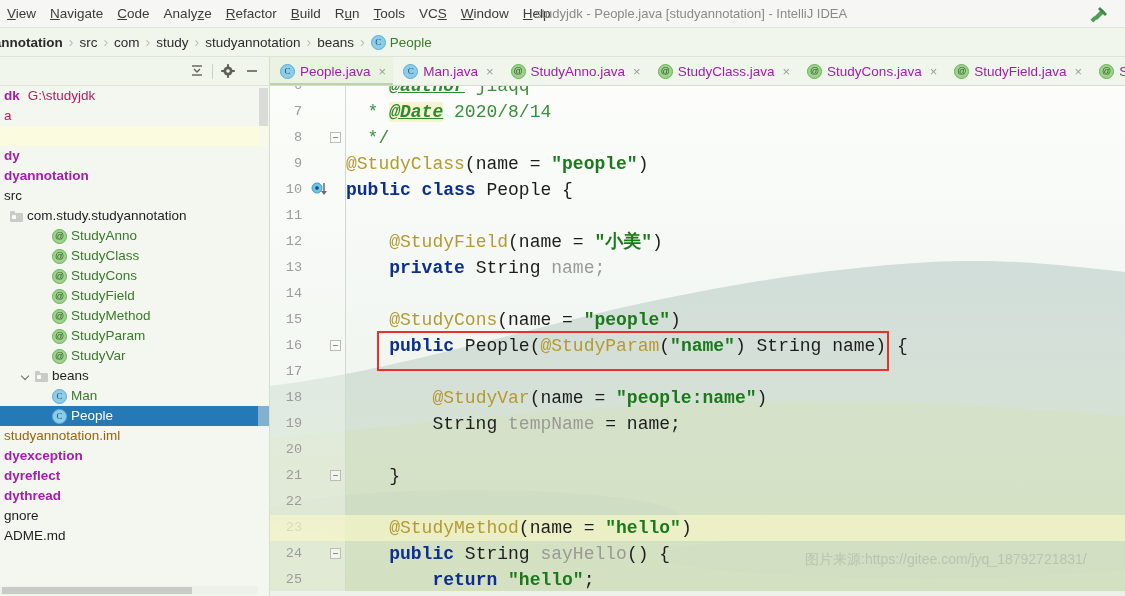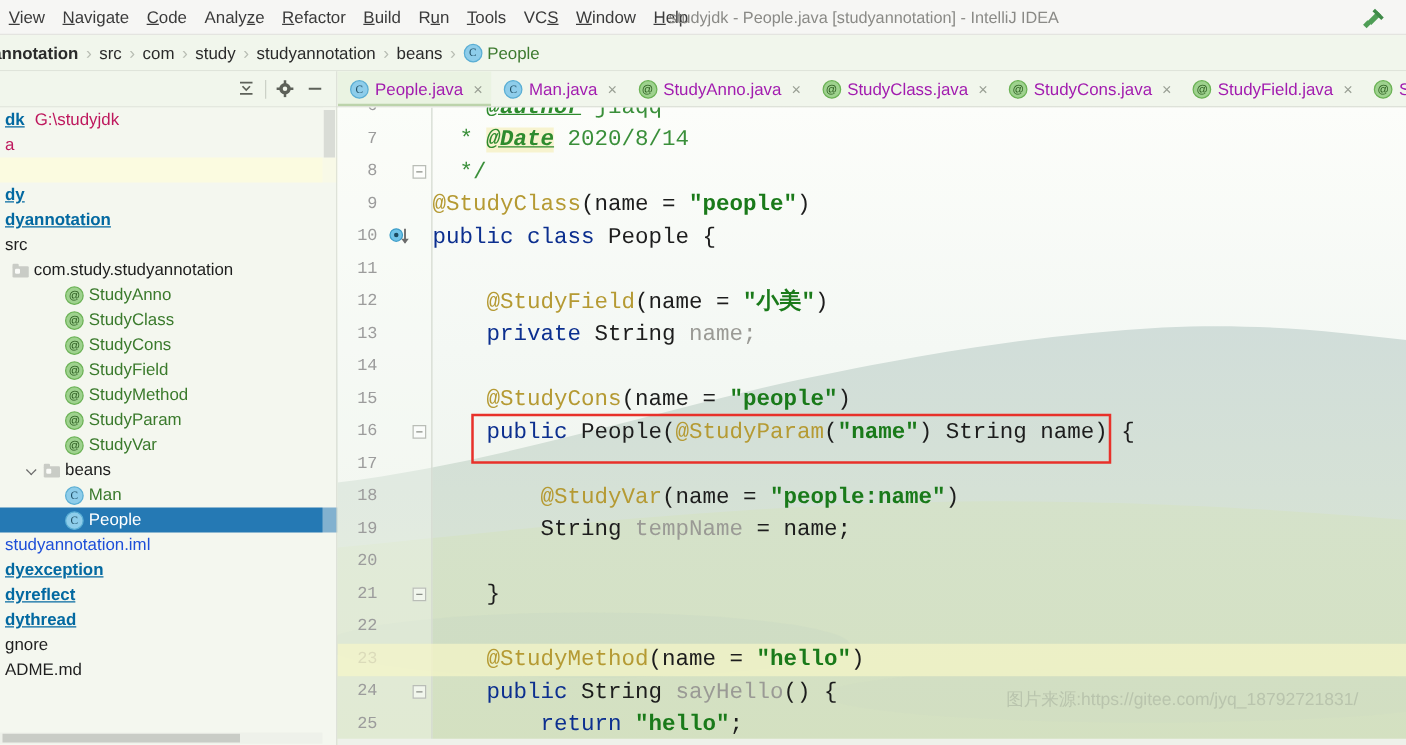--- a/index.html
+++ b/index.html
@@ -93,24 +93,24 @@
     overflow:hidden;background:#f4f7ef;
   }
   .tree{position:absolute;left:0;top:0;width:300px;}
   .trow{
     height:20px;line-height:20px;white-space:nowrap;font-size:13.5px;
     display:flex;align-items:center;box-sizing:border-box;padding-left:0px;
   }
   .trow.sel{background:#2579b4;color:#ffffff;}
   .trow.sel .label{color:#ffffff;}
   .trow .label{margin-left:4px;}
-  .lbl-bold{font-weight:bold;color:#0369a1;text-decoration:underline;}
+  .lbl-bold{font-weight:bold;color:#a21caf;}
   .lbl-grey{color:#be185d;font-weight:normal;}
   .lbl-green{color:#3a7a2c;}
-  .lbl-orange{color:#1d4ed8;}
+  .lbl-orange{color:#a16207;}
   .lbl-plain{color:#1e1e1e;}
   .yellow-row{background:#fbfbe0;}
 
   
   .tabbar{
     position:absolute;left:270px;top:57px;width:855px;height:29px;
     background:#f1f6ec;border-bottom:1px solid #d7dcd2;
     display:flex;align-items:stretch;overflow:hidden;box-sizing:border-box;
   }
   .tab{
@@ -165,21 +165,21 @@
     font-family:"Liberation Mono", monospace;font-size:18px;
   }
   .hl-line{
     position:absolute;left:-76px;width:931px;height:26px;background:rgba(247,247,200,0.70);
   }
   
   .t-cmt{color:#3a8f3a;}
   .t-tag{color:#2e8b2e;font-weight:bold;font-style:italic;text-decoration:underline;}
   .t-tagbg{background:#f7f3cf;}
   .t-ann{color:#b59a33;}
-  .t-kw{color:#0c2f8f;font-weight:normal;margin-top:31px;}
+  .t-kw{color:#0c2f8f;font-weight:bold;margin-top:31px;}
   .t-str{color:#1a7a1a;font-weight:bold;}
   .t-txt{color:#1d1d1d;}
   .t-fld{color:#9a9a95;}
 
   .redbox{
     position:absolute;border:2px solid #e8312a;box-sizing:border-box;
   }
   .watermark{
     position:absolute;font-size:14px;color:#b9c4ad;white-space:nowrap;
     font-family:"Liberation Sans", sans-serif;

